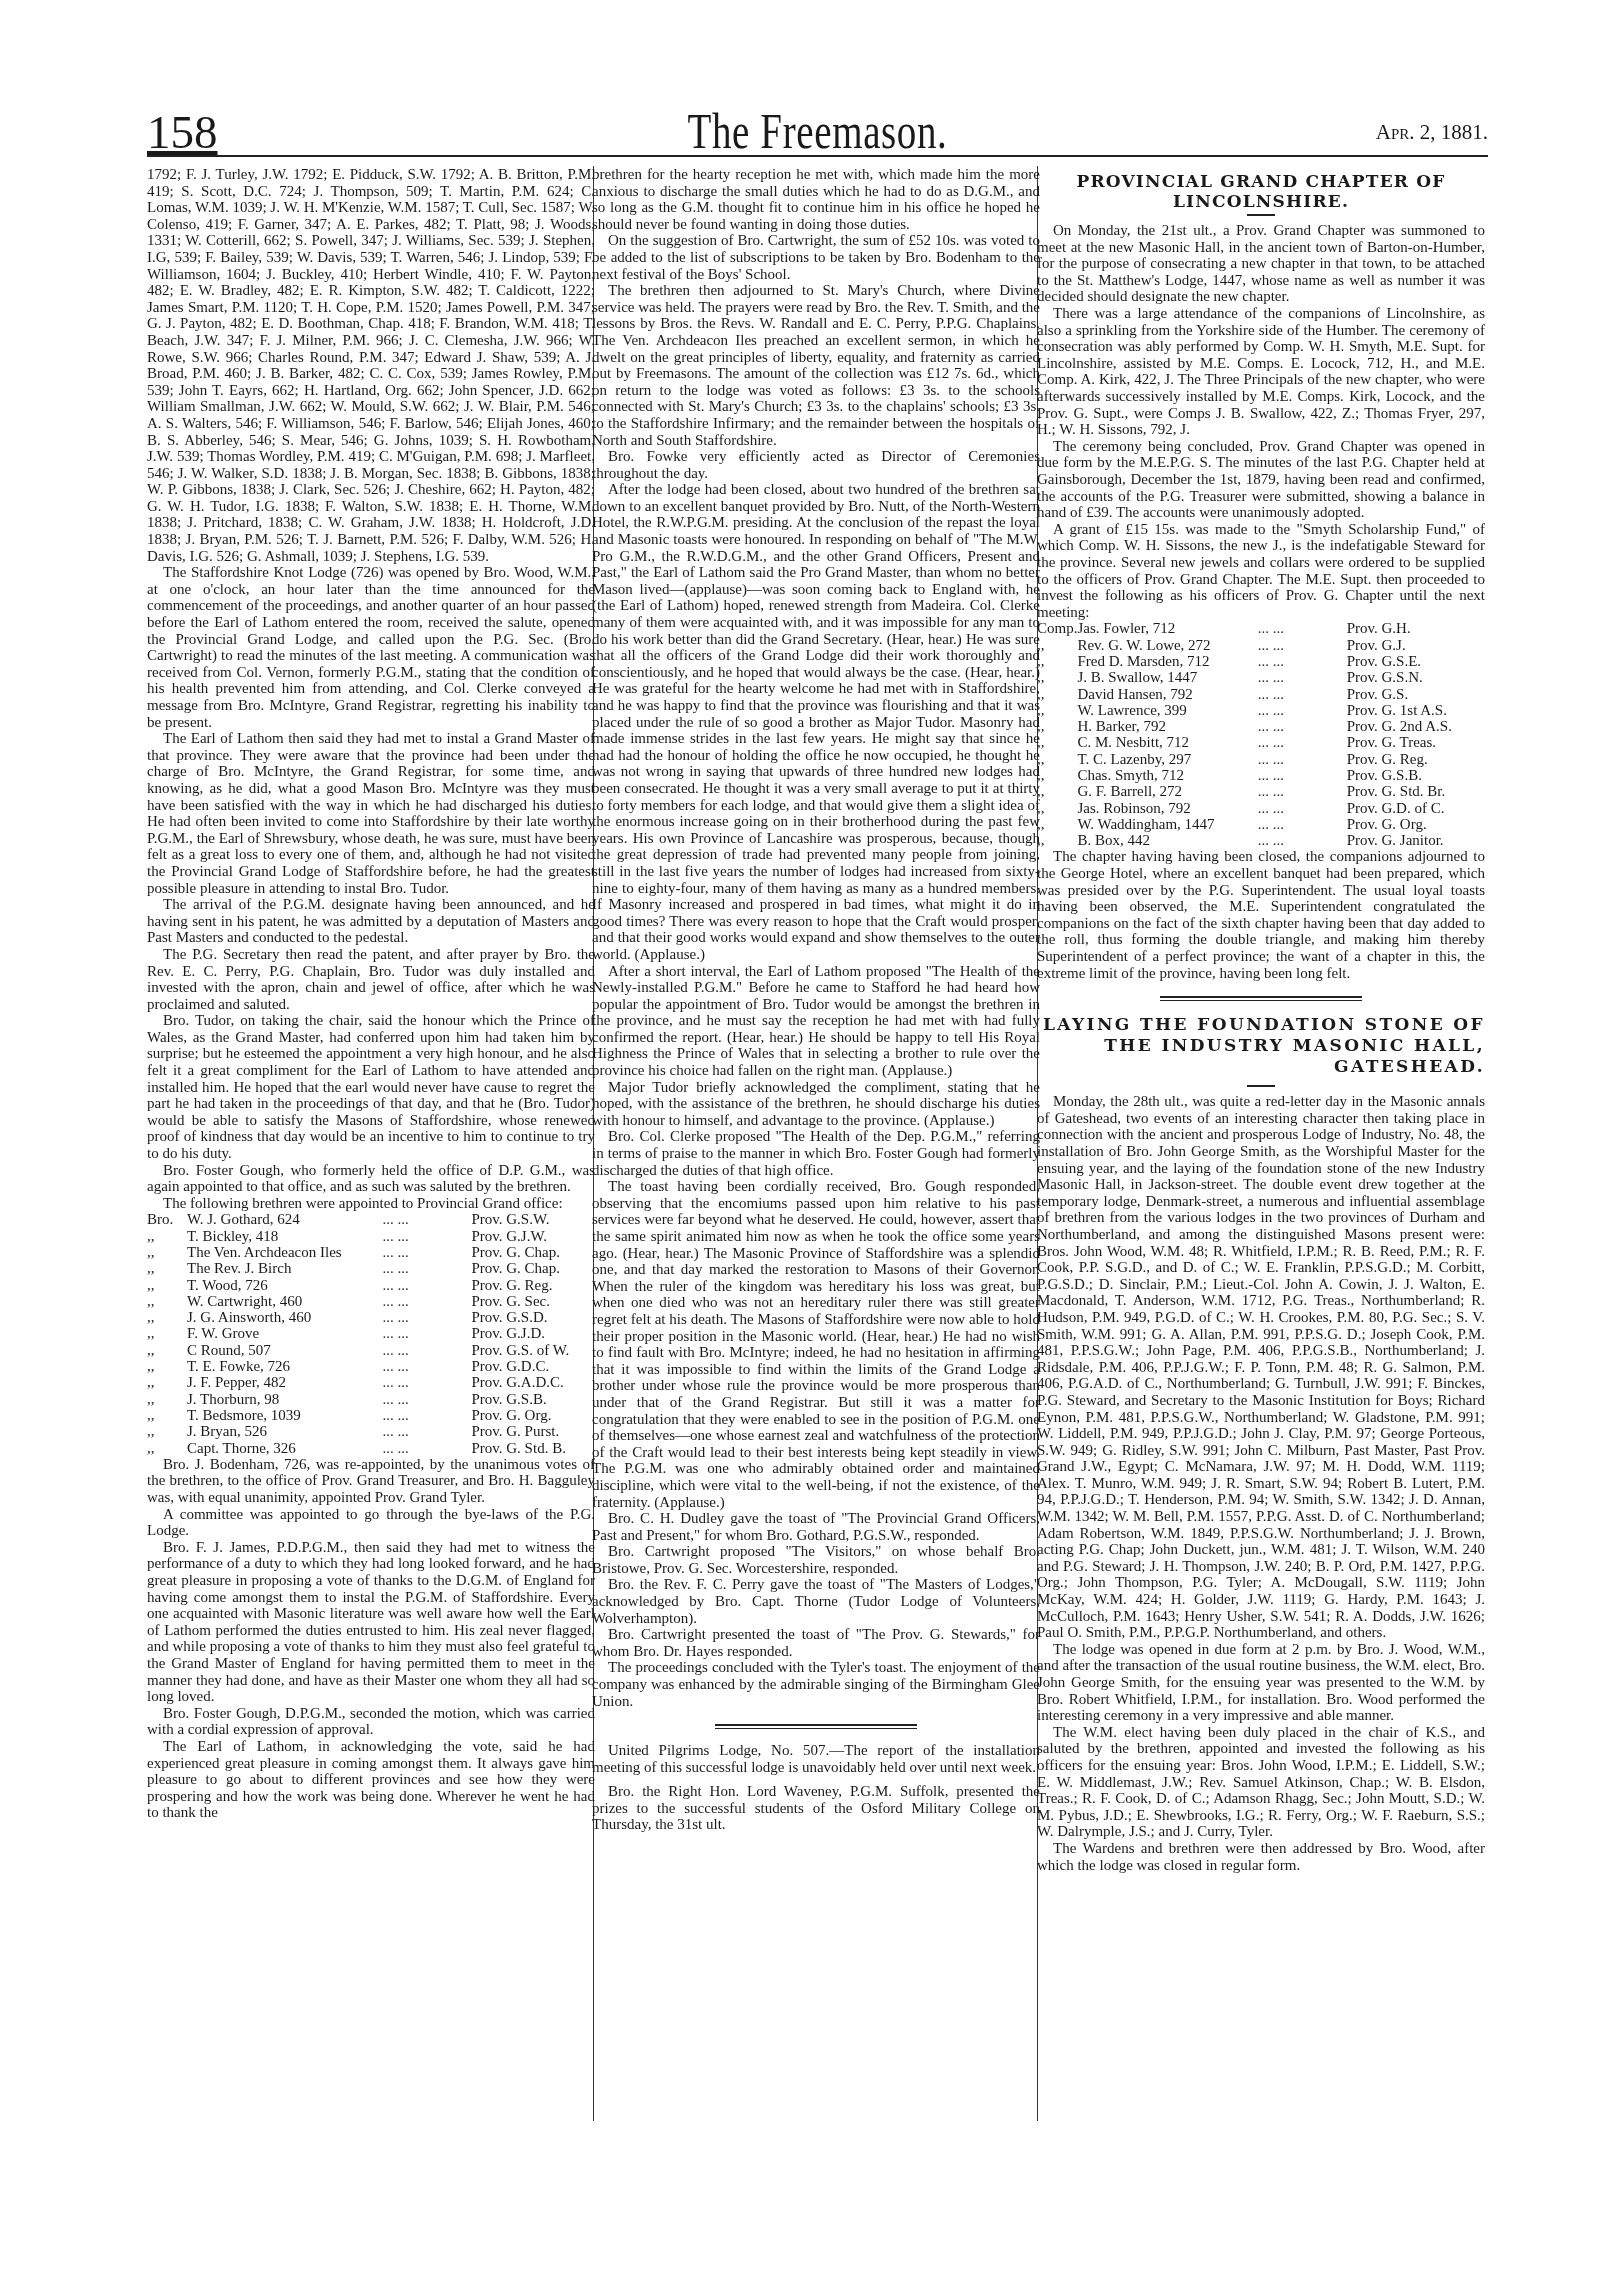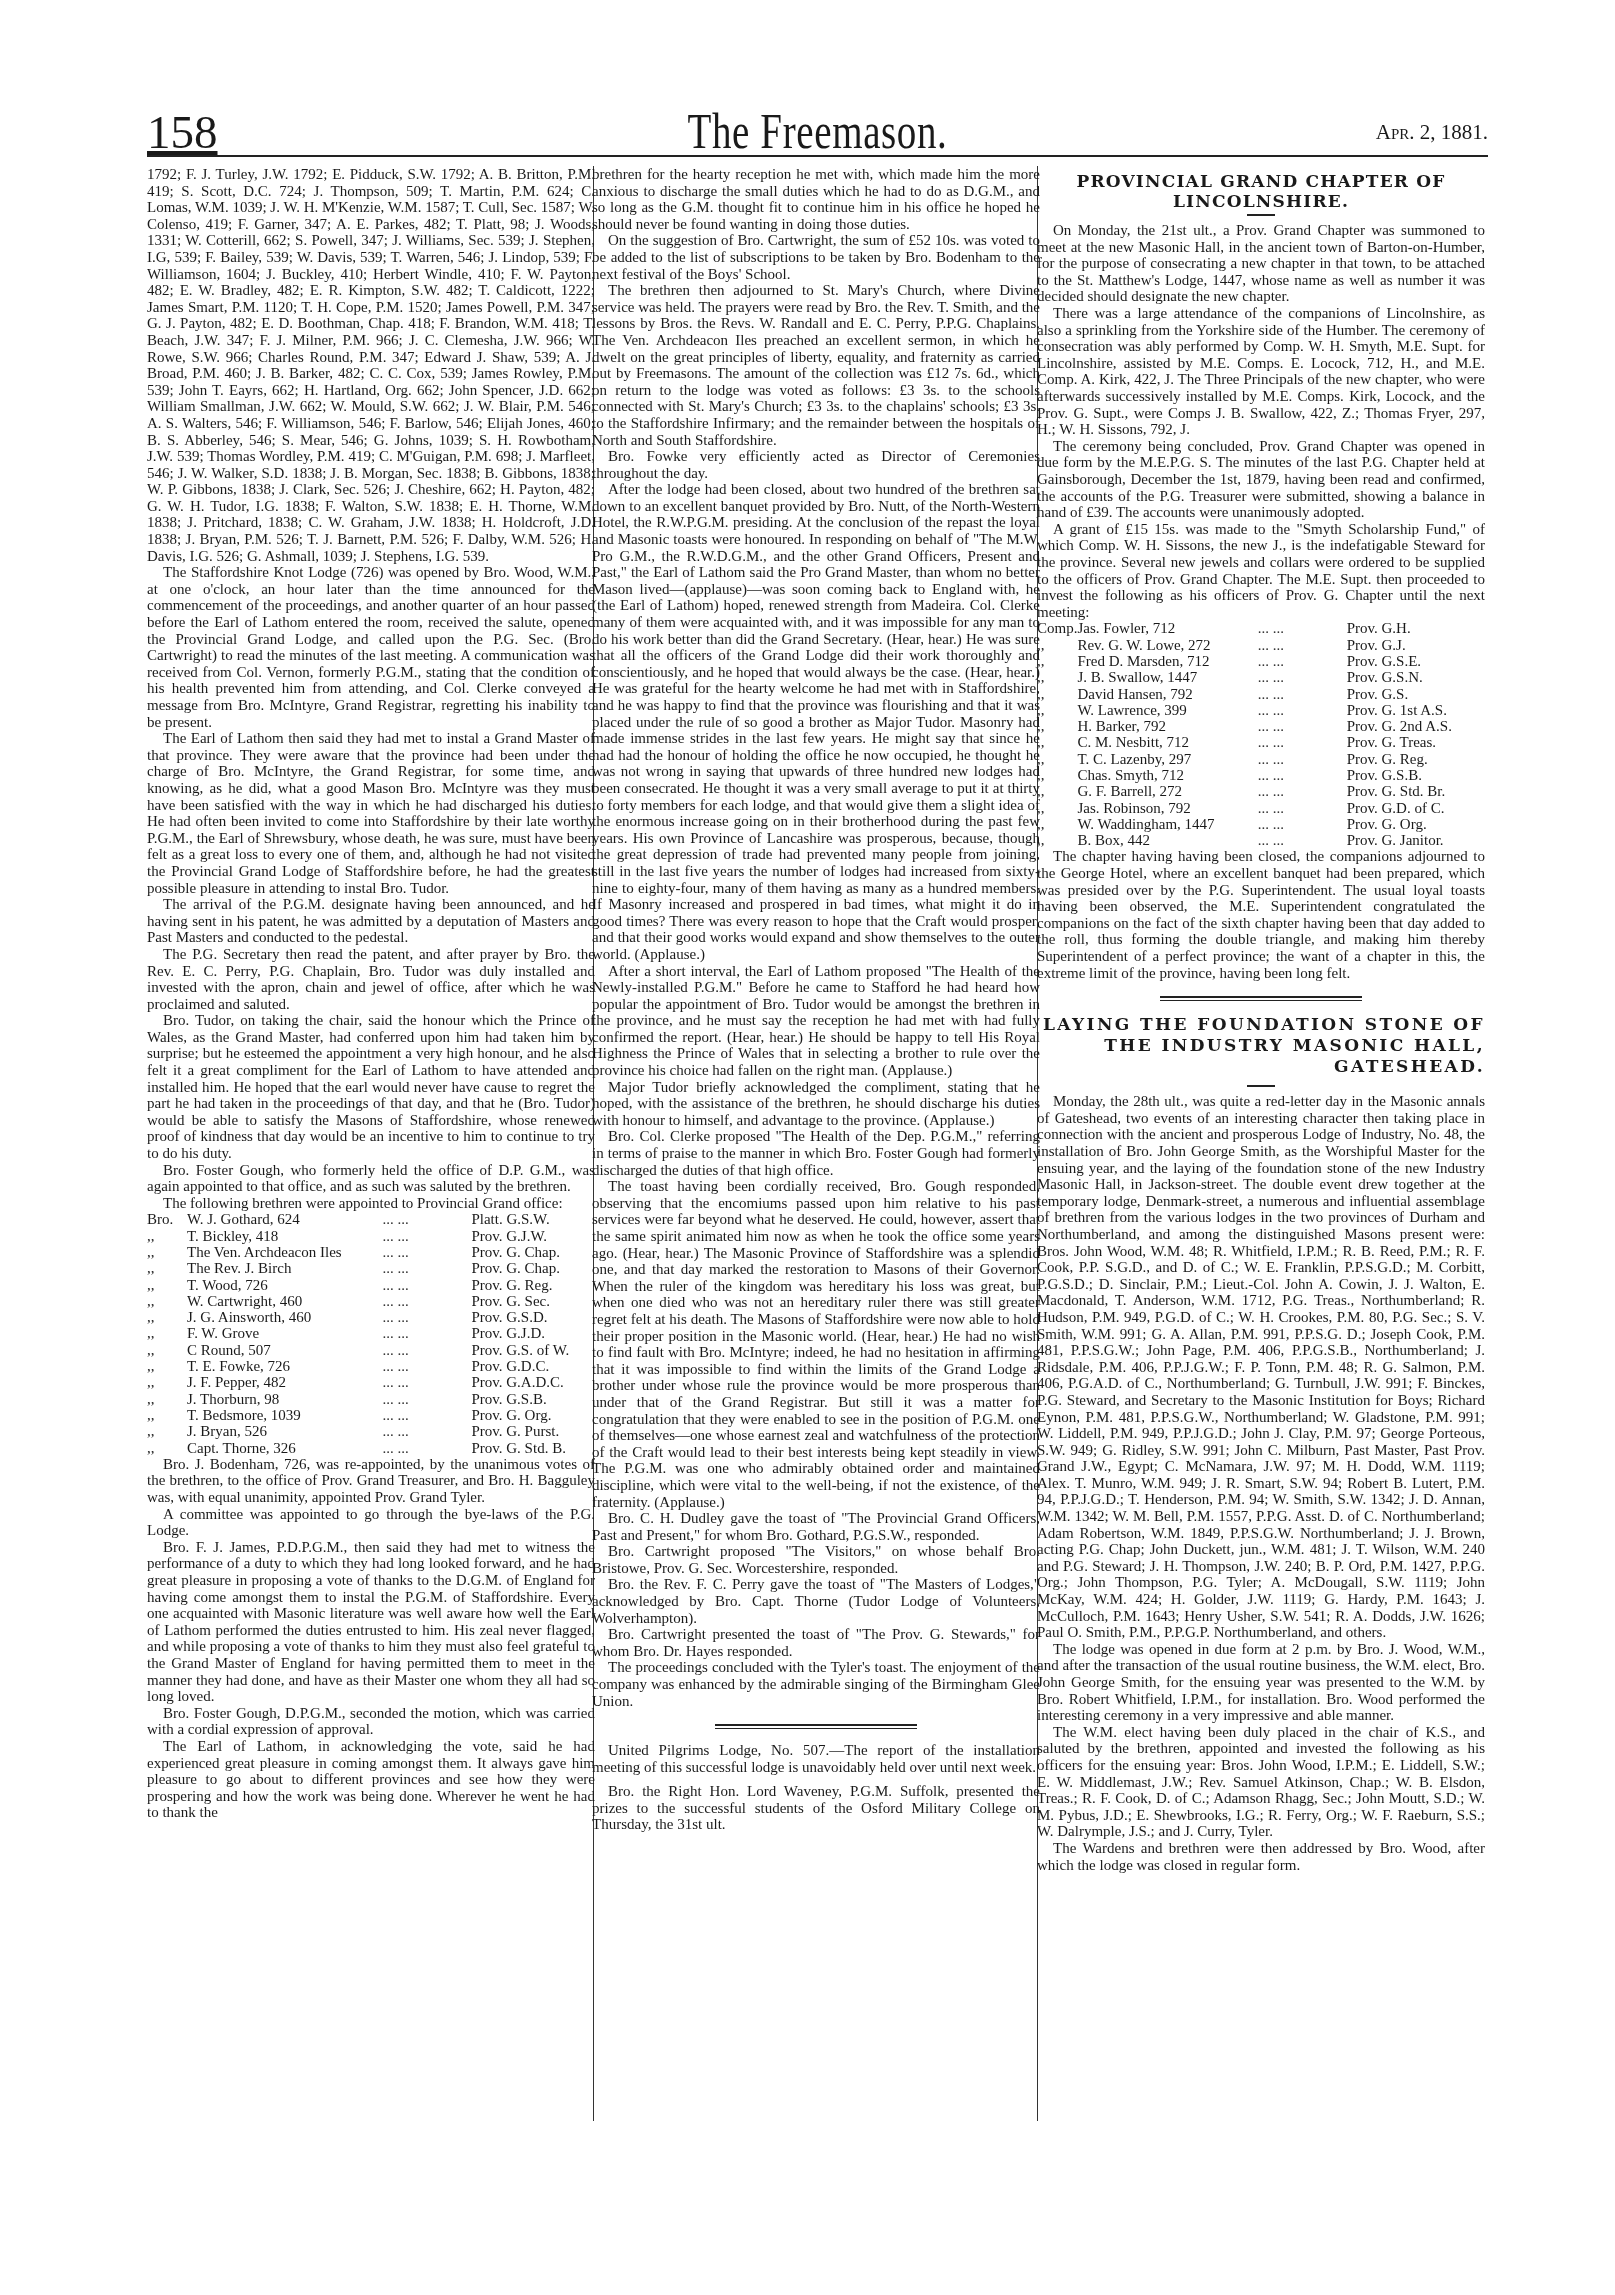--- a/index.html
+++ b/index.html
@@ -46,21 +46,21 @@
   <p>The P.G. Secretary then read the patent, and after prayer by Bro. the Rev. E. C. Perry, P.G. Chaplain, Bro. Tudor was duly installed and invested with the apron, chain and jewel of office, after which he was proclaimed and saluted.</p>
   <p>Bro. Tudor, on taking the chair, said the honour which the Prince of Wales, as the Grand Master, had conferred upon him had taken him by surprise; but he esteemed the appointment a very high honour, and he also felt it a great compliment for the Earl of Lathom to have attended and installed him. He hoped that the earl would never have cause to regret the part he had taken in the proceedings of that day, and that he (Bro. Tudor) would be able to satisfy the Masons of Staffordshire, whose renewed proof of kindness that day would be an incentive to him to continue to try to do his duty.</p>
   <p>Bro. Foster Gough, who formerly held the office of D.P. G.M., was again appointed to that office, and as such was saluted by the brethren.</p>
   <p>The following brethren were appointed to Provincial Grand office:</p>
   <table class="officers">
     <tbody>
         <tr>
           <td class="pre">Bro.</td>
           <td>W. J. Gothard, 624</td>
           <td class="dots">... ...</td>
-          <td>Platt. G.S.W.</td>
+          <td>Prov. G.S.W.</td>
         </tr>
     <tr>
           <td class="pre">,,</td>
           <td>T. Bickley, 418</td>
           <td class="dots">... ...</td>
           <td>Prov. G.J.W.</td>
         </tr>
     <tr>
           <td class="pre">,,</td>
           <td>The Ven. Archdeacon Iles</td>

